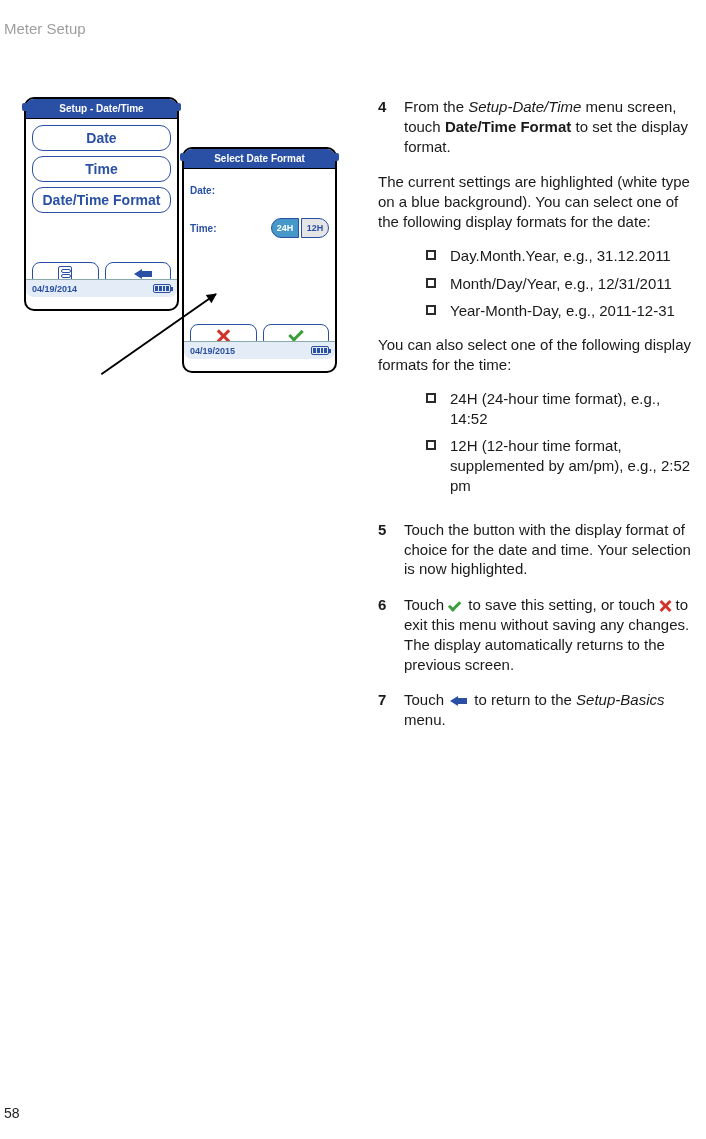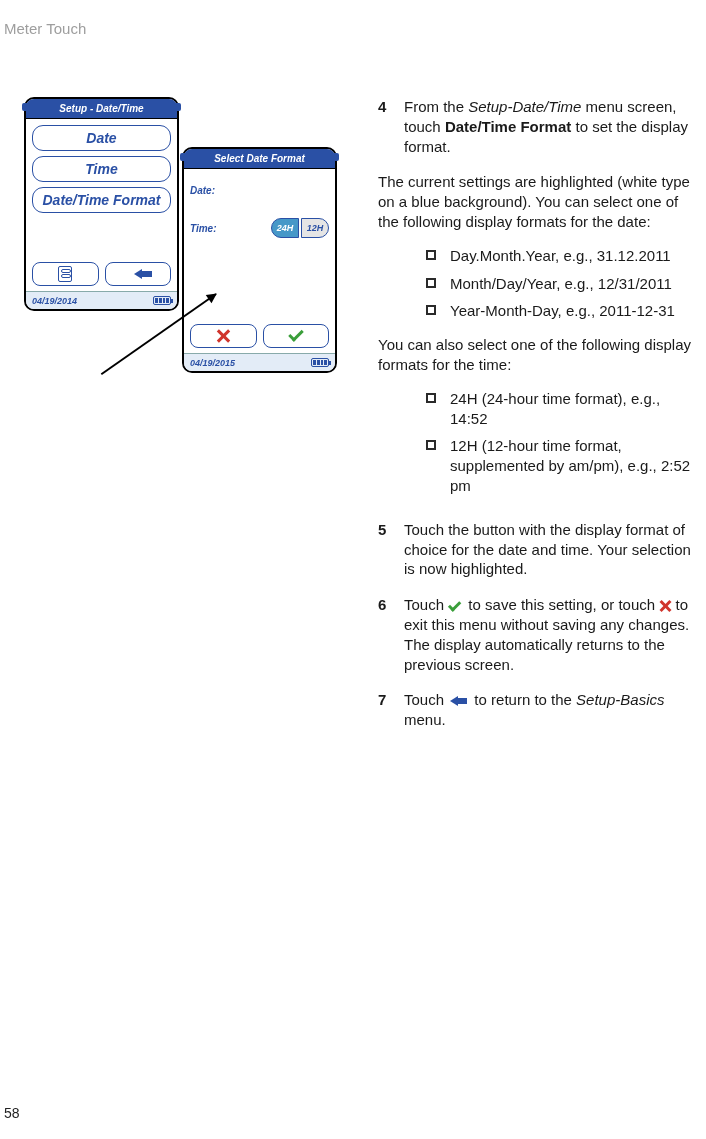--- a/index.html
+++ b/index.html
@@ -30,21 +30,20 @@
     position: relative;
     width: 100%;
   }
   
   .device {
     position: absolute;
     border: 2px solid #000;
     border-radius: 10px;
     background: #fff;
     overflow: visible;
-    font-style: italic;
   }
   .dev1 { left: 24px; top: 0; width: 155px; height: 214px; }
   .dev2 { left: 182px; top: 50px; width: 155px; height: 226px; }
   .device-titlebar {
     background: #2a50a5;
     color: #fff;
     font-size: 10px;
     font-weight: 700;
     text-align: center;
     padding: 4px 2px;
@@ -96,21 +95,21 @@
     border-radius: 8px;
     height: 24px;
     display: flex;
     align-items: center;
     justify-content: center;
     background: #fff;
     cursor: pointer;
   }
   .status-bar {
     position: absolute;
-    bottom: 0;
+    bottom: 12px;
     left: 0; right: 0;
     height: 18px;
     background: #e3ecf7;
     border-top: 1px solid #8aa;
     border-radius: 0 0 8px 8px;
     display: flex;
     align-items: center;
     justify-content: space-between;
     padding: 0 6px;
     font-size: 9px;
@@ -322,21 +321,21 @@
     content:'';
     position:absolute;
     left:7px; top:-3px;
     width:10px; height:6px;
     background:#2a50a5;
   }
 </style>
 </head>
 <body>
 
-<div class="page-header">Meter Touch</div>
+<div class="page-header">Meter Setup</div>
 
 <div class="content-wrap">
 
   <div class="device dev1">
     <div class="device-titlebar">
       <div class="titlebar-tab-l"></div>
       <span>Setup - Date/Time</span>
       <div class="titlebar-tab-r"></div>
     </div>
     <div class="device-body">

